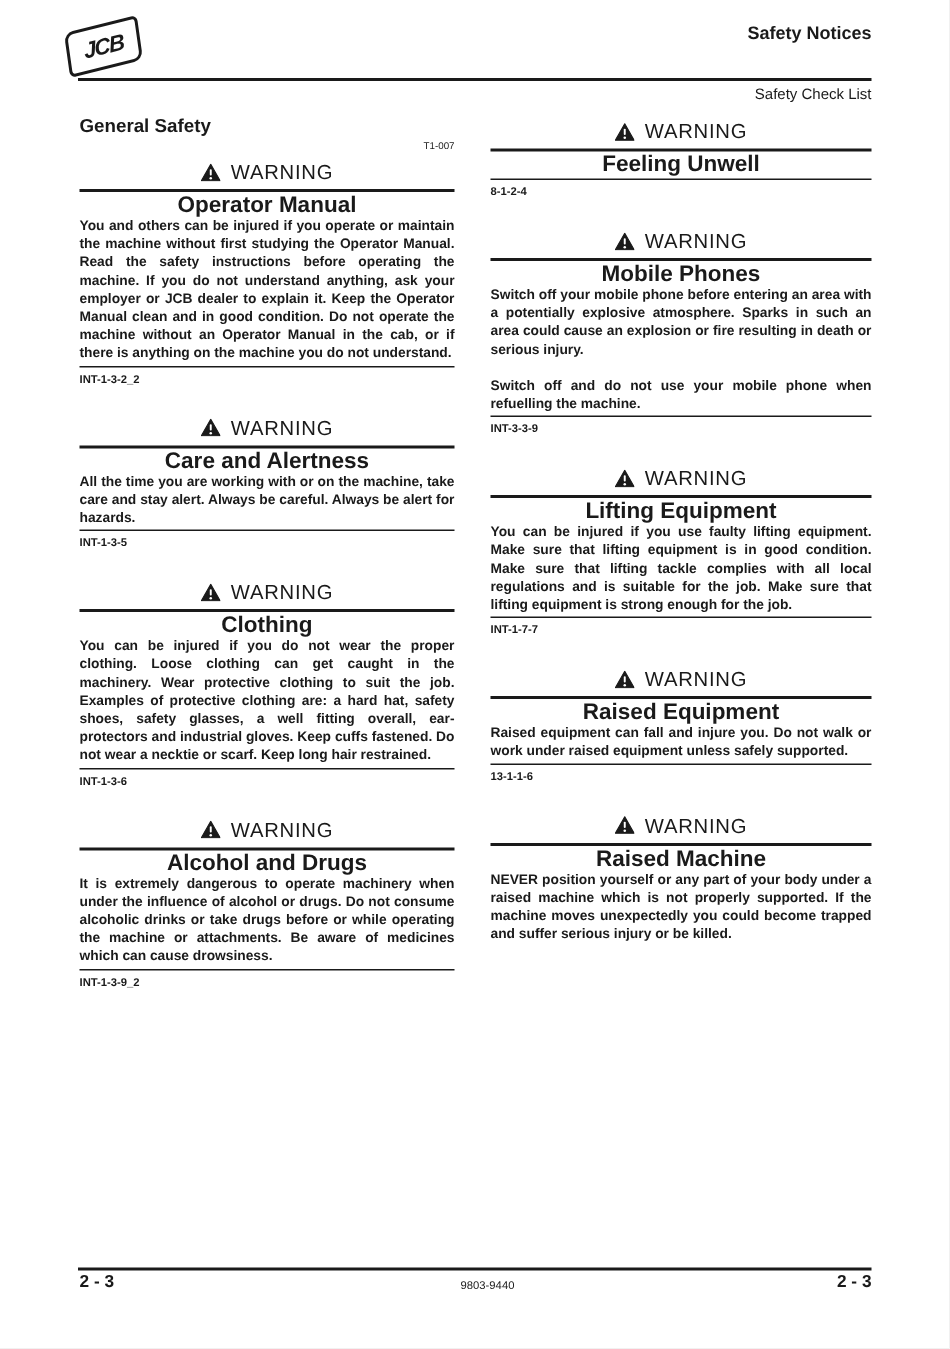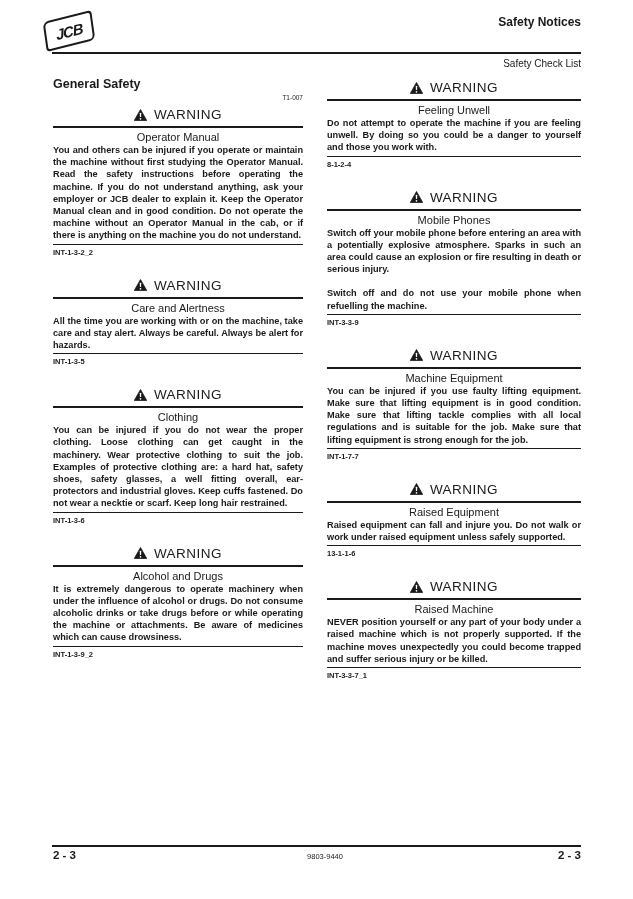--- a/index.html
+++ b/index.html
@@ -82,22 +82,22 @@
     display: flex;
     align-items: center;
     justify-content: center;
     gap: 7px;
   }
   .warn-word { font-size: 13.5px; letter-spacing: 0.5px; }
   .tri { display: inline-flex; }
   .warn-rule { height: 2px; background: #1a1a1a; }
   .warn-title {
     text-align: center;
-    font-weight: normal;
-    font-size: 11px;
+    font-weight: bold;
+    font-size: 15px;
     line-height: 12px;
     padding: 3px 0 1px 0;
   }
   .warn-body {
     margin: 0;
     font-weight: bold;
     font-size: 9.2px;
     line-height: 12.2px;
     text-align: justify;
   }
@@ -227,21 +227,20 @@
             <svg width="13" height="12" viewBox="0 0 26 24">
                 <path d="M13 1 L25.5 23 L0.5 23 Z" fill="#1a1a1a" stroke="#1a1a1a" stroke-width="1.5" stroke-linejoin="round"></path>
                 <rect x="11.7" y="7.5" width="2.6" height="8.5" rx="1.2" fill="#fff"></rect>
                 <circle cx="13" cy="19.6" r="1.7" fill="#fff"></circle>
               </svg>
           </span>
           <span class="warn-word">WARNING</span>
         </div>
         <div class="warn-rule"></div>
         <div class="warn-title">Feeling Unwell</div>
-        <p class="warn-body">Do not attempt to operate the machine if you are feeling unwell. By doing so you could be a danger to yourself and those you work with.</p>
         <div class="warn-code">8-1-2-4</div>
       </section>
 
       <section class="warn">
         <div class="warn-head">
           <span class="tri">
             <svg width="13" height="12" viewBox="0 0 26 24">
                 <path d="M13 1 L25.5 23 L0.5 23 Z" fill="#1a1a1a" stroke="#1a1a1a" stroke-width="1.5" stroke-linejoin="round"></path>
                 <rect x="11.7" y="7.5" width="2.6" height="8.5" rx="1.2" fill="#fff"></rect>
                 <circle cx="13" cy="19.6" r="1.7" fill="#fff"></circle>
@@ -261,21 +260,21 @@
           <span class="tri">
             <svg width="13" height="12" viewBox="0 0 26 24">
                 <path d="M13 1 L25.5 23 L0.5 23 Z" fill="#1a1a1a" stroke="#1a1a1a" stroke-width="1.5" stroke-linejoin="round"></path>
                 <rect x="11.7" y="7.5" width="2.6" height="8.5" rx="1.2" fill="#fff"></rect>
                 <circle cx="13" cy="19.6" r="1.7" fill="#fff"></circle>
               </svg>
           </span>
           <span class="warn-word">WARNING</span>
         </div>
         <div class="warn-rule"></div>
-        <div class="warn-title">Machine Equipment</div>
+        <div class="warn-title">Lifting Equipment</div>
         <p class="warn-body">You can be injured if you use faulty lifting equipment. Make sure that lifting equipment is in good condition. Make sure that lifting tackle complies with all local regulations and is suitable for the job. Make sure that lifting equipment is strong enough for the job.</p>
         <div class="warn-code">INT-1-7-7</div>
       </section>
 
       <section class="warn">
         <div class="warn-head">
           <span class="tri">
             <svg width="13" height="12" viewBox="0 0 26 24">
                 <path d="M13 1 L25.5 23 L0.5 23 Z" fill="#1a1a1a" stroke="#1a1a1a" stroke-width="1.5" stroke-linejoin="round"></path>
                 <rect x="11.7" y="7.5" width="2.6" height="8.5" rx="1.2" fill="#fff"></rect>
@@ -297,21 +296,20 @@
                 <path d="M13 1 L25.5 23 L0.5 23 Z" fill="#1a1a1a" stroke="#1a1a1a" stroke-width="1.5" stroke-linejoin="round"></path>
                 <rect x="11.7" y="7.5" width="2.6" height="8.5" rx="1.2" fill="#fff"></rect>
                 <circle cx="13" cy="19.6" r="1.7" fill="#fff"></circle>
               </svg>
           </span>
           <span class="warn-word">WARNING</span>
         </div>
         <div class="warn-rule"></div>
         <div class="warn-title">Raised Machine</div>
         <p class="warn-body">NEVER position yourself or any part of your body under a raised machine which is not properly supported. If the machine moves unexpectedly you could become trapped and suffer serious injury or be killed.</p>
-        <div class="warn-code">INT-3-3-7_1</div>
       </section>
     </div>
   </div>
 
   <div class="footer-rule"></div>
   <div class="footer-left">2 - 3</div>
   <div class="footer-center">9803-9440</div>
   <div class="footer-right">2 - 3</div>
 
 </div>

